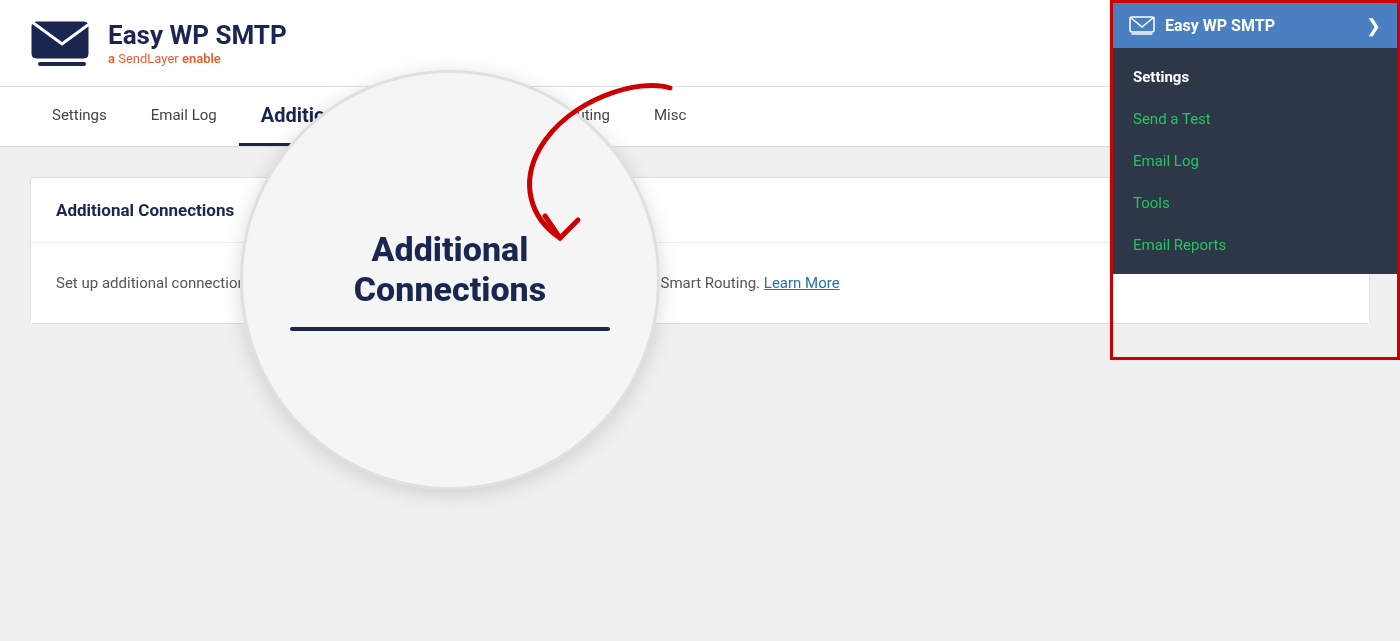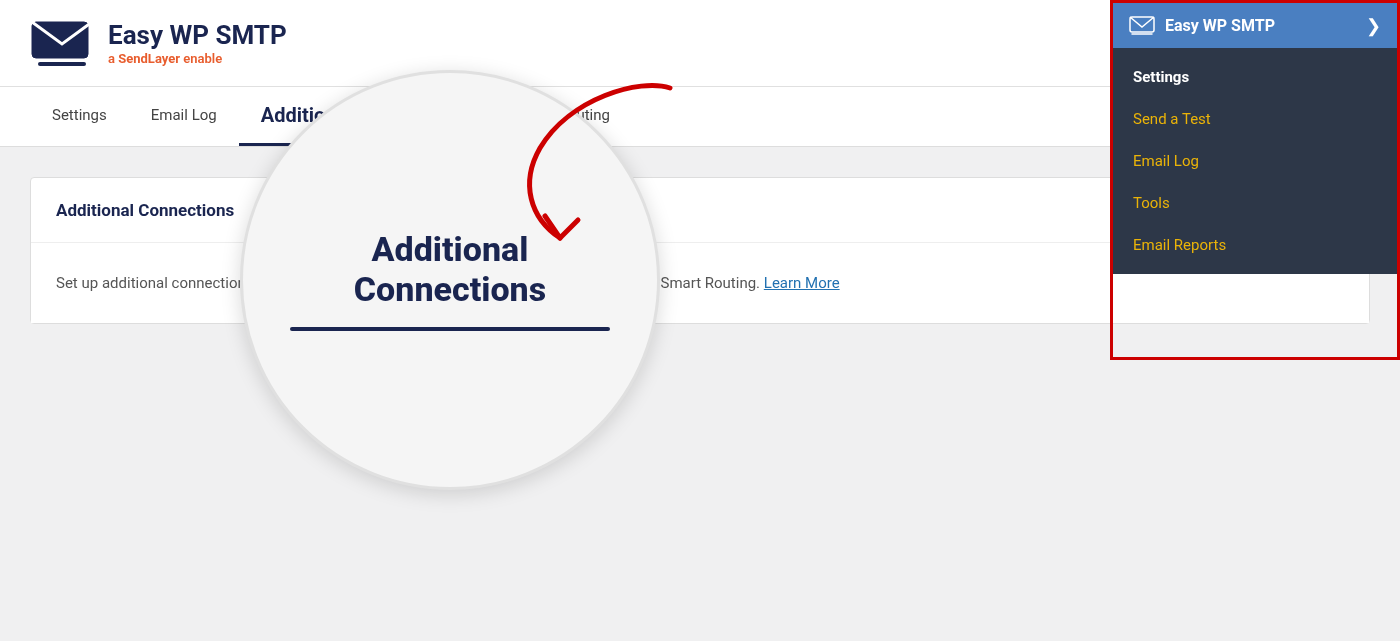--- a/index.html
+++ b/index.html
@@ -199,21 +199,21 @@
       color: #fff;
       font-size: 18px;
     }
     .panel-menu {
       background: #2d3748;
       padding: 8px 0;
     }
     .panel-menu-item {
       padding: 12px 20px;
       font-size: 15px;
-      color: #eab308;
+      color: #22c55e;
       cursor: pointer;
     }
     .panel-menu-item.active {
       color: #fff;
       font-weight: 700;
     }
 
     
     .smtp-icon {
       display: flex;
@@ -230,32 +230,33 @@
     <svg class="logo-icon" viewBox="0 0 64 50" fill="none" xmlns="http://www.w3.org/2000/svg">
       <rect x="2" y="4" width="56" height="36" rx="4" fill="#1a2550" stroke="#1a2550" stroke-width="1"></rect>
       <polyline points="2,4 32,26 62,4" fill="none" stroke="#fff" stroke-width="3"></polyline>
       <rect x="8" y="44" width="48" height="4" rx="2" fill="#1a2550"></rect>
       <rect x="14" y="50" width="36" height="4" rx="2" fill="#1a2550"></rect>
     </svg>
     <div class="logo-text">
       <h1>Easy WP SMTP</h1>
       <p>
         <span>a</span>
-        <span style="color:#e85d2e;font-weight:700;">SendLayer</span>
+        <span style="color:#e85d2e;font-weight:400;">SendLayer</span>
         <span> enable</span>
       </p>
     </div>
   </div>
 </div>
 
 <div class="nav-tabs">
   <div class="nav-tab">Settings</div>
   <div class="nav-tab">Email Log</div>
   <div class="nav-tab active">Additional Connections</div>
   <div class="nav-tab">Smart Routing</div>
+  <div class="nav-tab">Misc</div>
 </div>
 
 <div class="main-content">
   <div class="section-card">
     <div class="section-header">
       <span class="section-title">Additional Connections</span>
       <div class="chevron-up">
         <svg width="20" height="12" viewBox="0 0 20 12" fill="none">
             <polyline points="2,10 10,2 18,10" stroke="#666" stroke-width="2.5" stroke-linecap="round" stroke-linejoin="round"></polyline>
           </svg>

